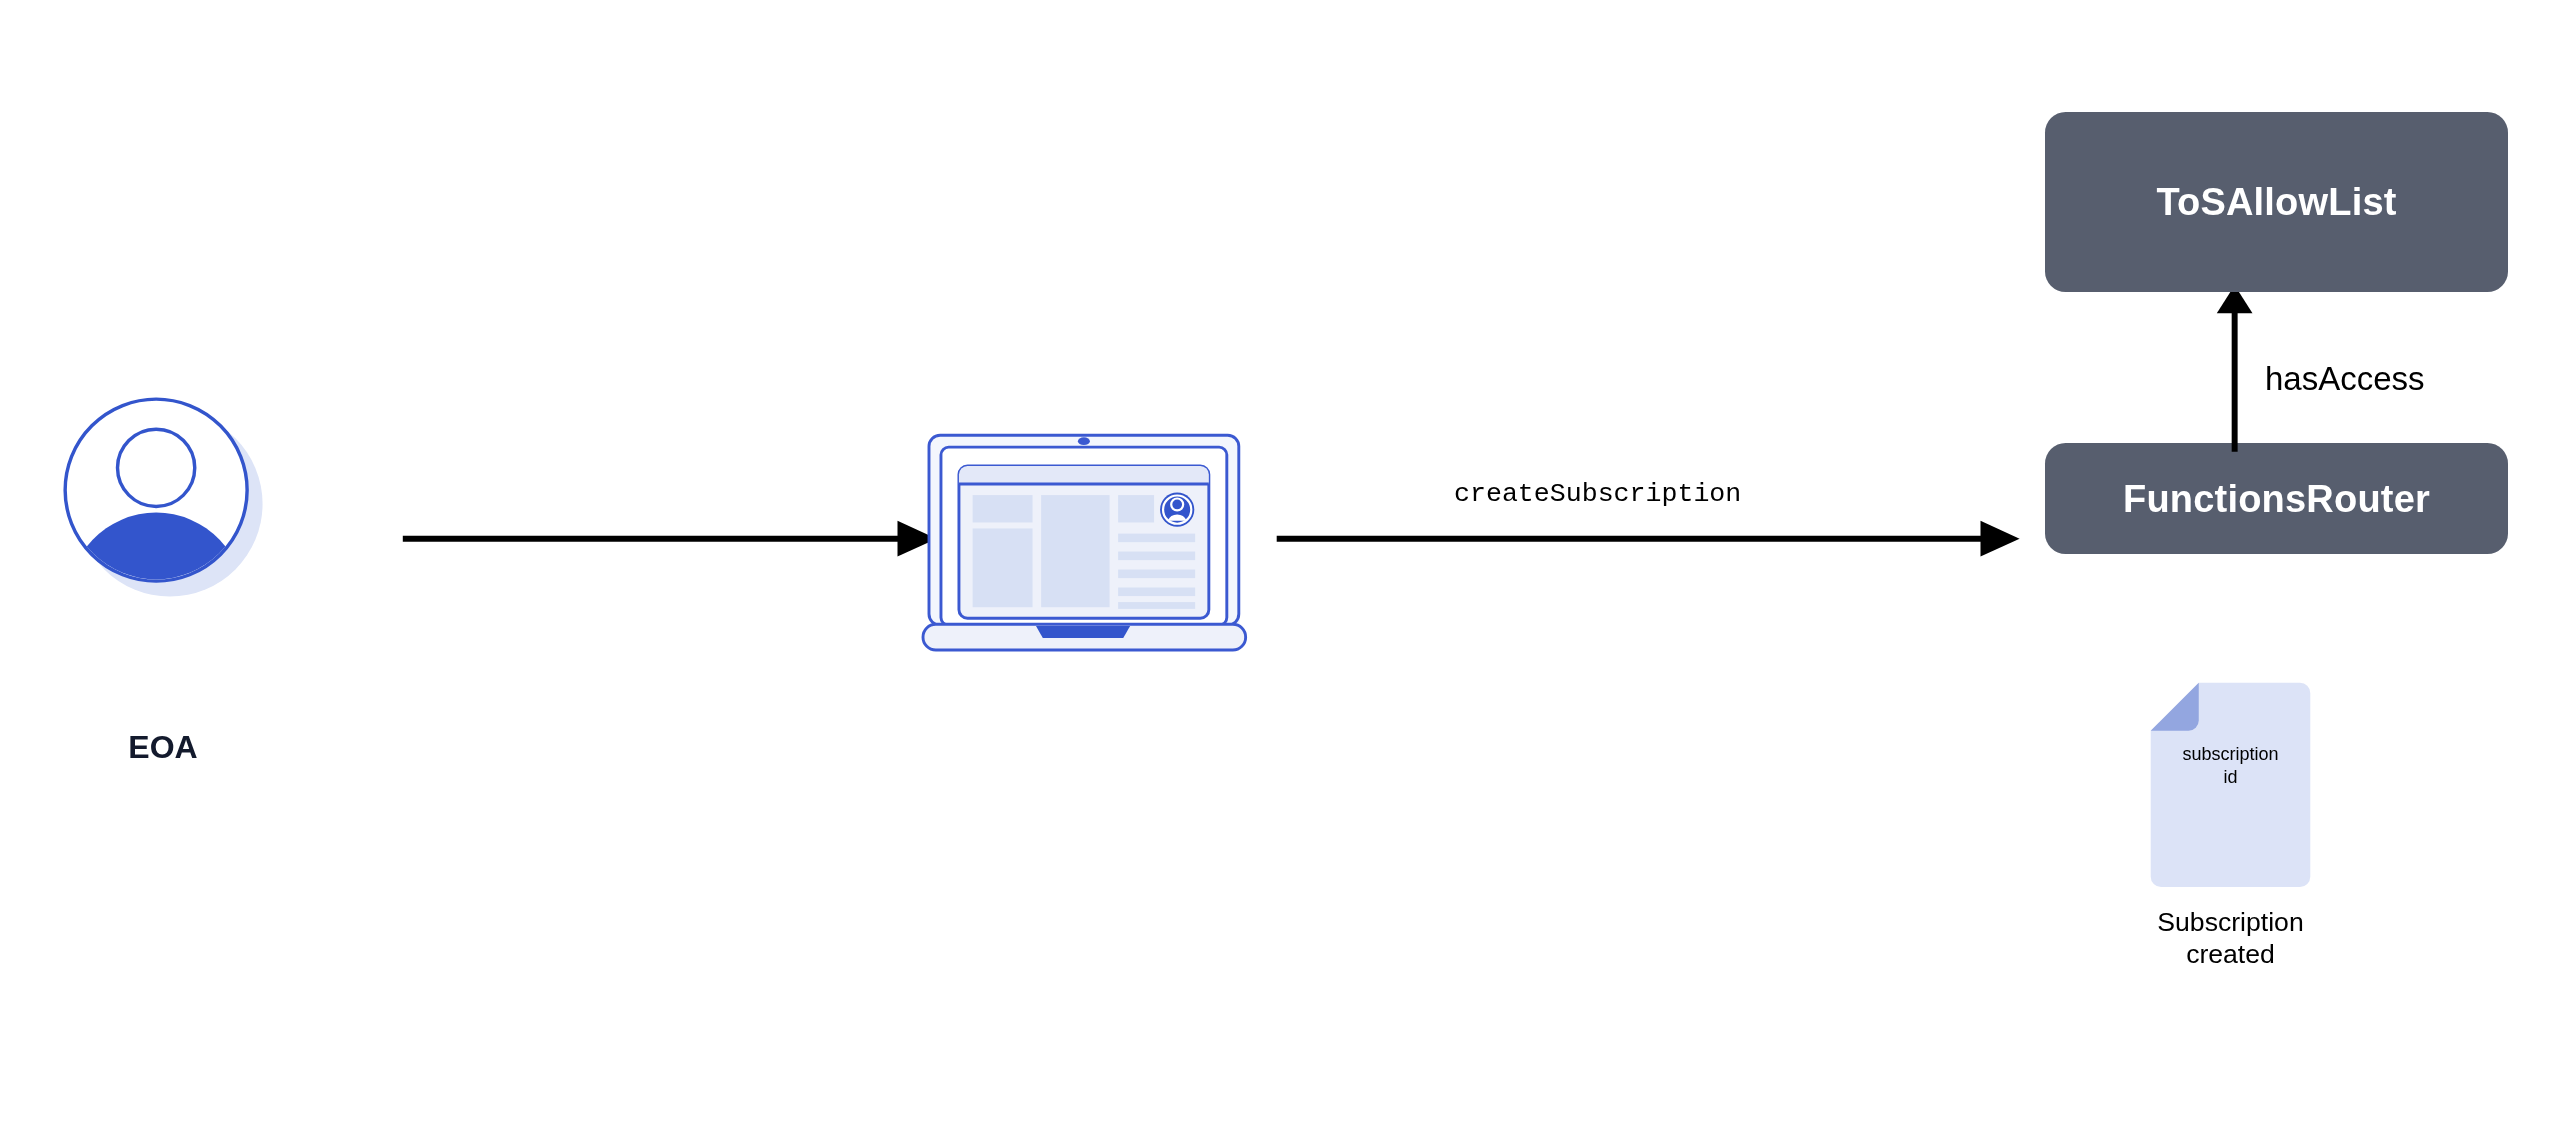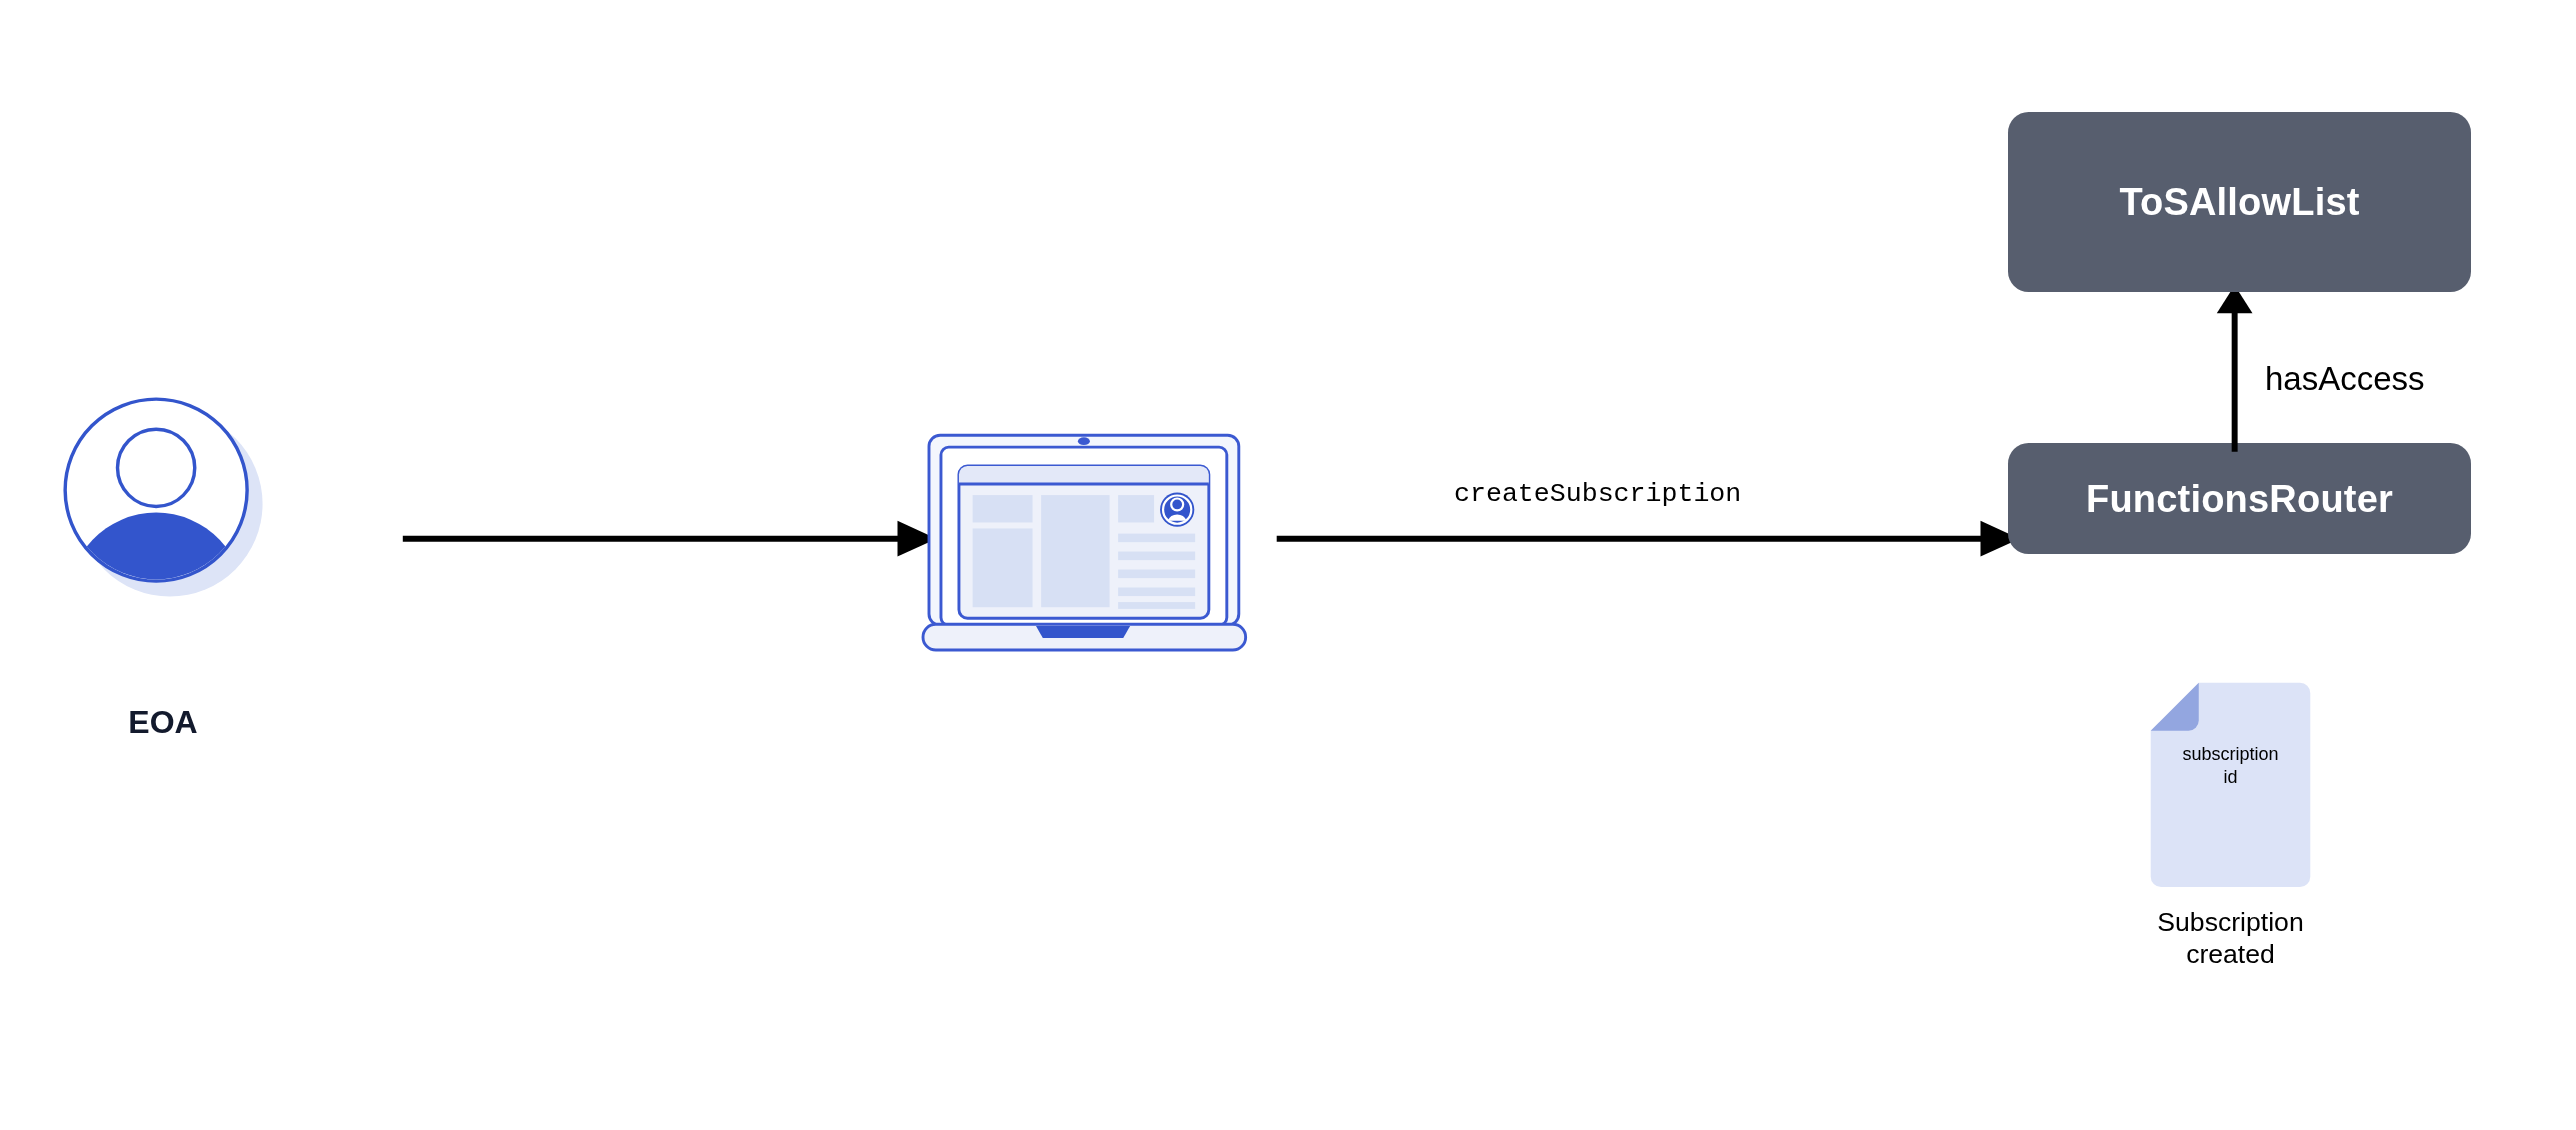--- a/index.html
+++ b/index.html
@@ -24,20 +24,21 @@
   .abs { position: absolute; }
 
   
   .svc-box {
     position: absolute;
     border-radius: 20.6px;
     display: flex;
     align-items: center;
     justify-content: center;
     box-sizing: border-box;
+    margin-left: 37px;
   }
   .svc-box .svc-label {
     color: #ffffff;
     font-family: "Liberation Sans", "DejaVu Sans", sans-serif;
     font-weight: bold;
     font-size: 38px;
     letter-spacing: 0.2px;
     white-space: nowrap;
     line-height: 1;
   }
@@ -113,21 +114,21 @@
       </defs>
 
       <g clip-path="url(#eoaClip)">
         <ellipse cx="112" cy="248" rx="105" ry="110" fill="#3355cc"></ellipse>
       </g>
 
       <circle cx="112" cy="86" r="45" fill="#ffffff" stroke="#3355cc" stroke-width="4"></circle>
     </svg>
   </div>
 
-  <div class="node-caption" style="left:43px; top:704px; width:240px;">EOA</div>
+  <div class="node-caption" style="left:43px; top:729px; width:240px;">EOA</div>
 
   <div class="abs" style="left:394px; top:514px; width:548px; height:51px;">
     <svg width="548" height="51" viewBox="0 0 640 60">
       <line x1="8" y1="29" x2="595" y2="29" stroke="#000000" stroke-width="7"></line>
       <polygon points="590,8 636,29 590,50" fill="#000000"></polygon>
     </svg>
   </div>
 
   <div class="abs" style="left:923px; top:428px; width:368px; height:236px;">
     <svg width="368" height="236" viewBox="0 0 430 275">

